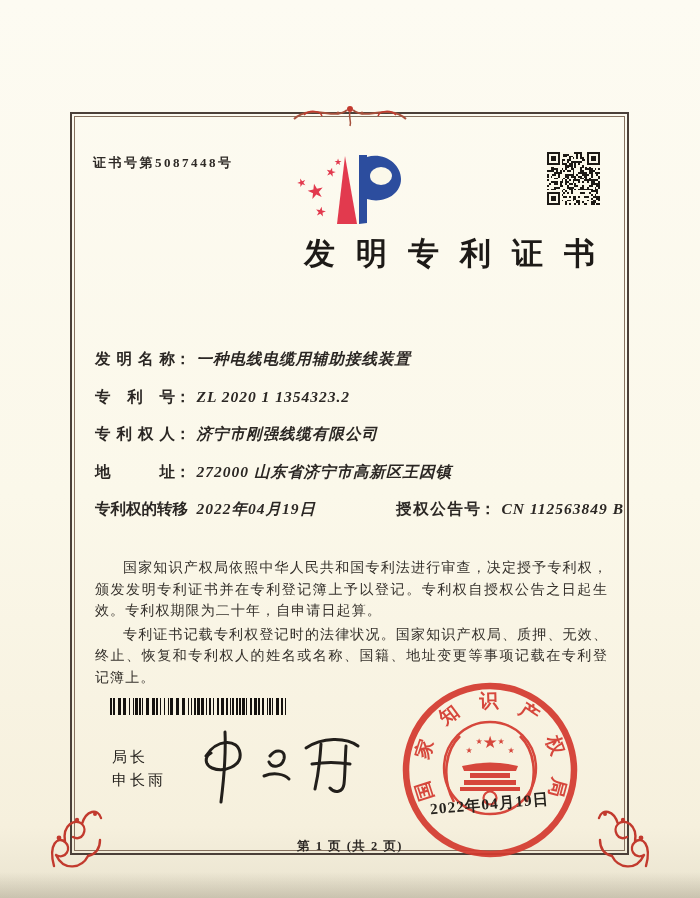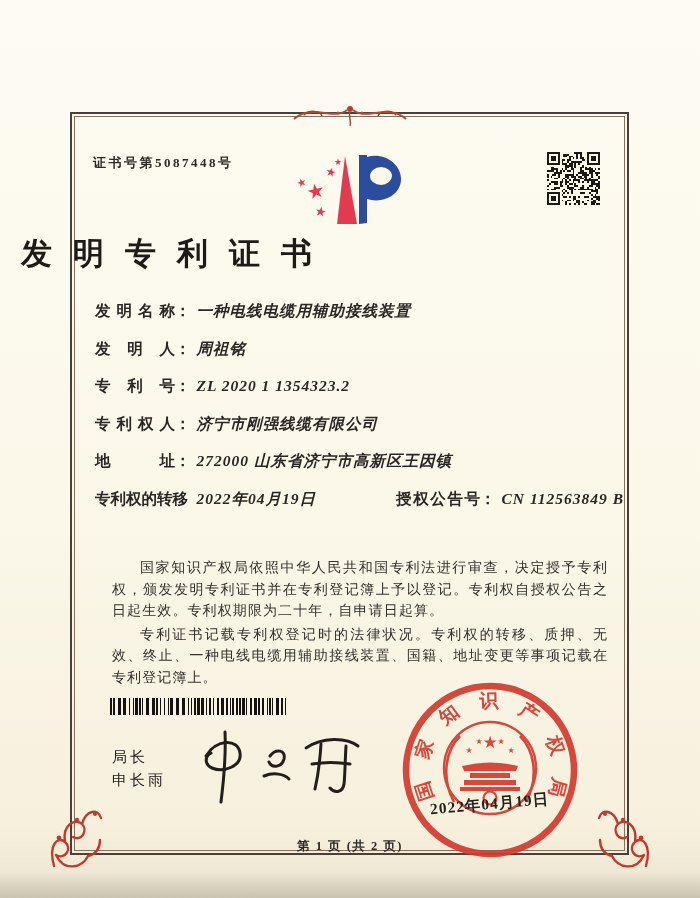--- a/index.html
+++ b/index.html
@@ -30,41 +30,41 @@
   .ornament-corner.right{left:596px;top:792px;transform:scaleX(-1);}
 
   .cert-no{
     position:absolute;left:93px;top:154px;
     font-size:13px;font-weight:700;letter-spacing:2.5px;color:#2e2a26;
   }
   .qr{position:absolute;left:547px;top:152px;width:53px;height:53px;}
   .logo{position:absolute;left:285px;top:146px;width:130px;height:86px;}
 
   .title{
-    position:absolute;left:0;top:233px;width:616px;text-align:left;
+    position:absolute;left:0;top:233px;width:616px;text-align:right;
     font-size:31px;font-weight:700;color:#1d1a17;
     letter-spacing:21px;text-indent:21px;
   }
 
   .fields{position:absolute;left:95px;top:301px;width:500px;}
   .field-row{height:22px;margin-bottom:15.5px;font-size:15.5px;color:#2b2724;position:relative;white-space:nowrap;}
   .flabel{
     display:inline-block;width:80px;font-weight:700;
-    text-align:justify;text-align-last:justify;vertical-align:bottom;
+    text-align:justify;text-align-last:justify;vertical-align:bottom;margin-top:48px;
   }
   .fcolon{font-weight:700;}
   .fvalue{font-weight:600;letter-spacing:1px;padding-left:6px;font-style:italic;}
   .grant-pair{position:absolute;left:301px;top:0;}
 
   .paragraphs{
     position:absolute;left:95px;top:557px;width:513px;
     font-size:14px;line-height:21.5px;color:#34302b;
     letter-spacing:1.1px;text-align:justify;
   }
-  .paragraphs p{margin:0 0 2px 17px;text-indent:2em;}
+  .paragraphs p{margin:0 0 2px 0;text-indent:2em;}
 
   .barcode{position:absolute;left:110px;top:698px;width:178px;height:17px;}
 
   .signer{position:absolute;left:112px;top:748px;font-size:15px;font-weight:400;color:#24211d;letter-spacing:3px;}
   .signer .name{margin-top:4px;}
   .signature{position:absolute;left:188px;top:726px;width:185px;height:84px;}
 
   .seal{position:absolute;left:398px;top:680px;width:185px;height:185px;opacity:.93;}
 
   .footer{
@@ -130,42 +130,39 @@
     </g>
   </svg>
 
   <div class="title">发明专利证书</div>
 
   <div class="fields">
     <div class="field-row">
       <span class="flabel">发明名称</span><span class="fcolon">：</span><span class="fvalue">一种电线电缆用辅助接线装置</span>
     </div>
     <div class="field-row">
-      <span class="flabel">发明人</span><span class="fcolon">：</span><span class="fvalue">周祖铭</span>
-    </div>
-    <div class="field-row">
       <span class="flabel">专利号</span><span class="fcolon">：</span><span class="fvalue">ZL 2020 1 1354323.2</span>
     </div>
     <div class="field-row">
       <span class="flabel">专利权人</span><span class="fcolon">：</span><span class="fvalue">济宁市刚强线缆有限公司</span>
     </div>
     <div class="field-row">
       <span class="flabel">地址</span><span class="fcolon">：</span><span class="fvalue">272000 山东省济宁市高新区王因镇</span>
     </div>
     <div class="field-row">
       <span class="flabel">专利权的转移</span><span class="fcolon">：</span><span class="fvalue">2022年04月19日</span>
       <span class="grant-pair">
         <span class="flabel" style="width:84px">授权公告号</span><span class="fcolon">：</span><span class="fvalue">CN 112563849 B</span>
       </span>
     </div>
   </div>
 
   <div class="paragraphs">
     <p>国家知识产权局依照中华人民共和国专利法进行审查，决定授予专利权，颁发发明专利证书并在专利登记簿上予以登记。专利权自授权公告之日起生效。专利权期限为二十年，自申请日起算。</p>
-    <p>专利证书记载专利权登记时的法律状况。专利权的转移、质押、无效、终止、一种电线电缆用辅助接线装置、国籍、地址变更等事项记载在专利登记簿上。</p>
+    <p>专利证书记载专利权登记时的法律状况。国家知识产权局、质押、无效、终止、恢复和专利权人的姓名或名称、国籍、地址变更等事项记载在专利登记簿上。</p>
   </div>
 
   <svg class="barcode" viewBox="0 0 178 17" preserveAspectRatio="none">
       <rect x="0" y="0" width="2" height="17" fill="#15120f"></rect>
       <rect x="3" y="0" width="2" height="17" fill="#15120f"></rect>
       <rect x="8" y="0" width="3" height="17" fill="#15120f"></rect>
       <rect x="13" y="0" width="3" height="17" fill="#15120f"></rect>
       <rect x="19" y="0" width="1" height="17" fill="#15120f"></rect>
       <rect x="23" y="0" width="1" height="17" fill="#15120f"></rect>
       <rect x="25" y="0" width="3" height="17" fill="#15120f"></rect>

